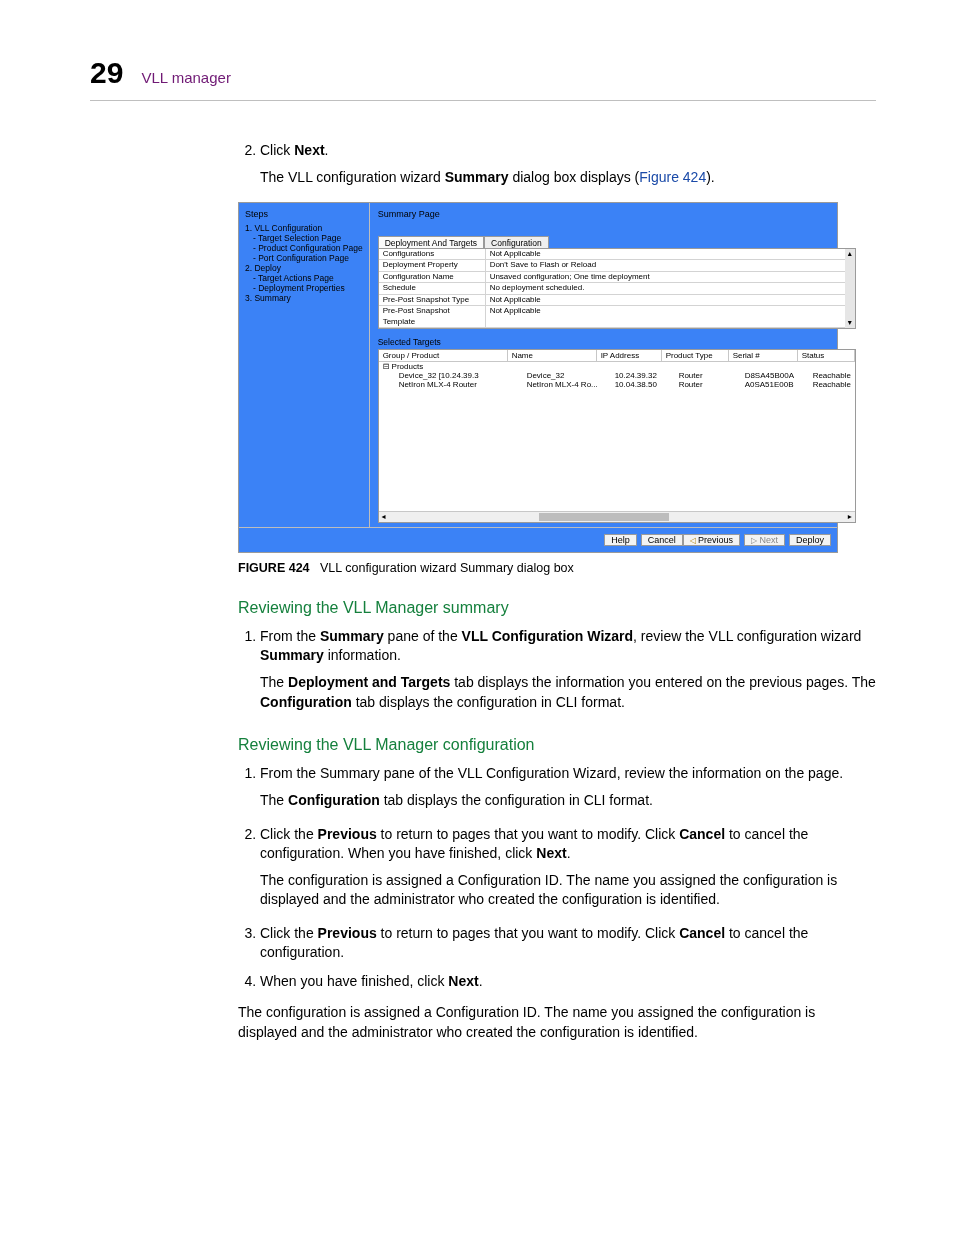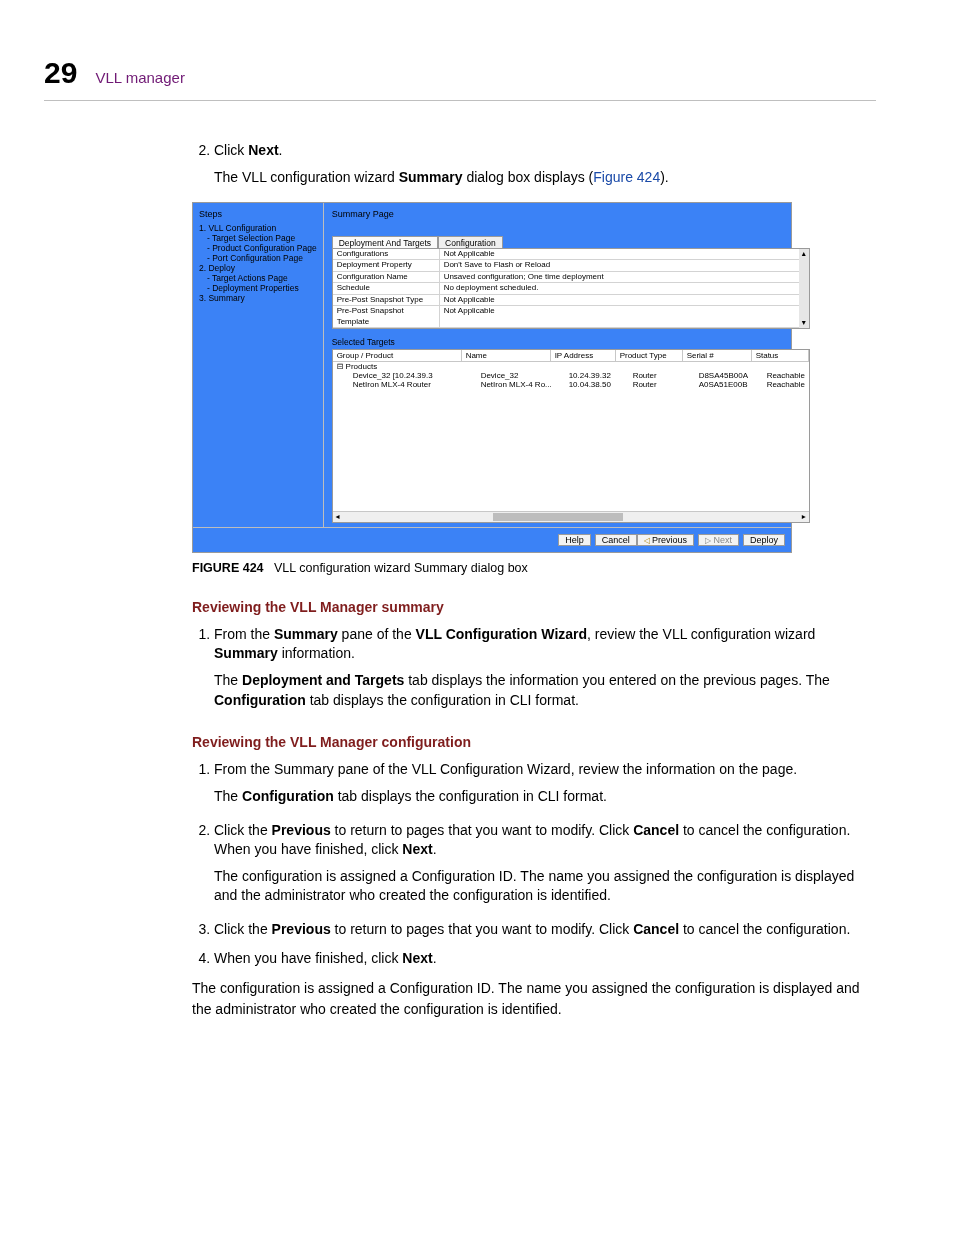--- a/index.html
+++ b/index.html
@@ -4,21 +4,21 @@
 <style>
   html, body {
     margin: 0;
     padding: 0;
     background: #fff;
     font-family: Arial, Helvetica, sans-serif;
     color: #000;
     width: 954px;
   }
   .page {
-    padding: 56px 78px 120px 44px;
+    padding: 56px 78px 120px 90px;
   }
   .running-head {
     display: flex;
     align-items: baseline;
     gap: 18px;
     border-bottom: 1px solid #bfbfbf;
     padding-bottom: 10px;
     margin-bottom: 40px;
   }
   .running-head .num {
@@ -40,24 +40,24 @@
     line-height: 1.38;
   }
   ol.proc > li { margin-bottom: 10px; }
   .proc .body-after {
     margin-top: 8px;
     margin-bottom: 14px;
   }
   a.link { color: #1a4aa8; text-decoration: none; }
   h2.section {
     font-family: Arial, Helvetica, sans-serif;
-    font-size: 14px;
-    font-weight: 700;
+    font-size: 16px;
+    font-weight: 400;
     margin: 24px 0 10px 0;
-    color: #7f1d1d;
+    color: #15803d;
   }
   .para { font-size: 14px; line-height: 1.44; margin: 0 0 14px 0; }
   .caption { font-size: 12.5px; margin-top: 8px; margin-bottom: 22px; }
   .caption .label { font-weight: 700; }
 
   
   .figure {
     width: 600px;
     margin: 4px 0 0 0;
     font-family: Tahoma, Arial, sans-serif;

